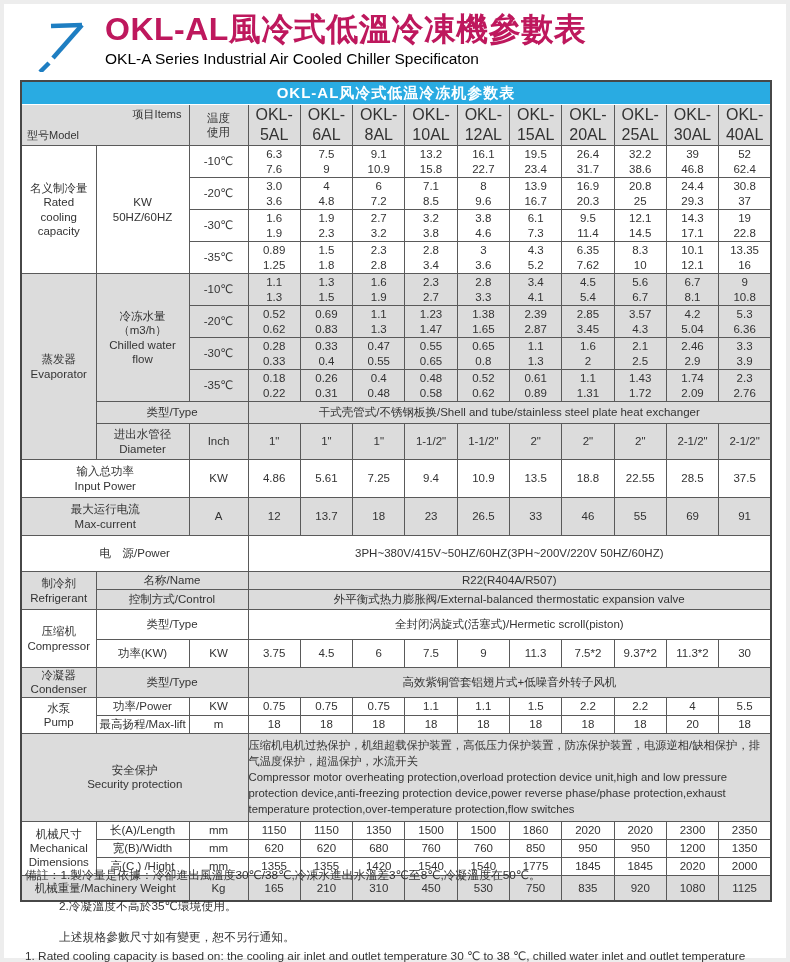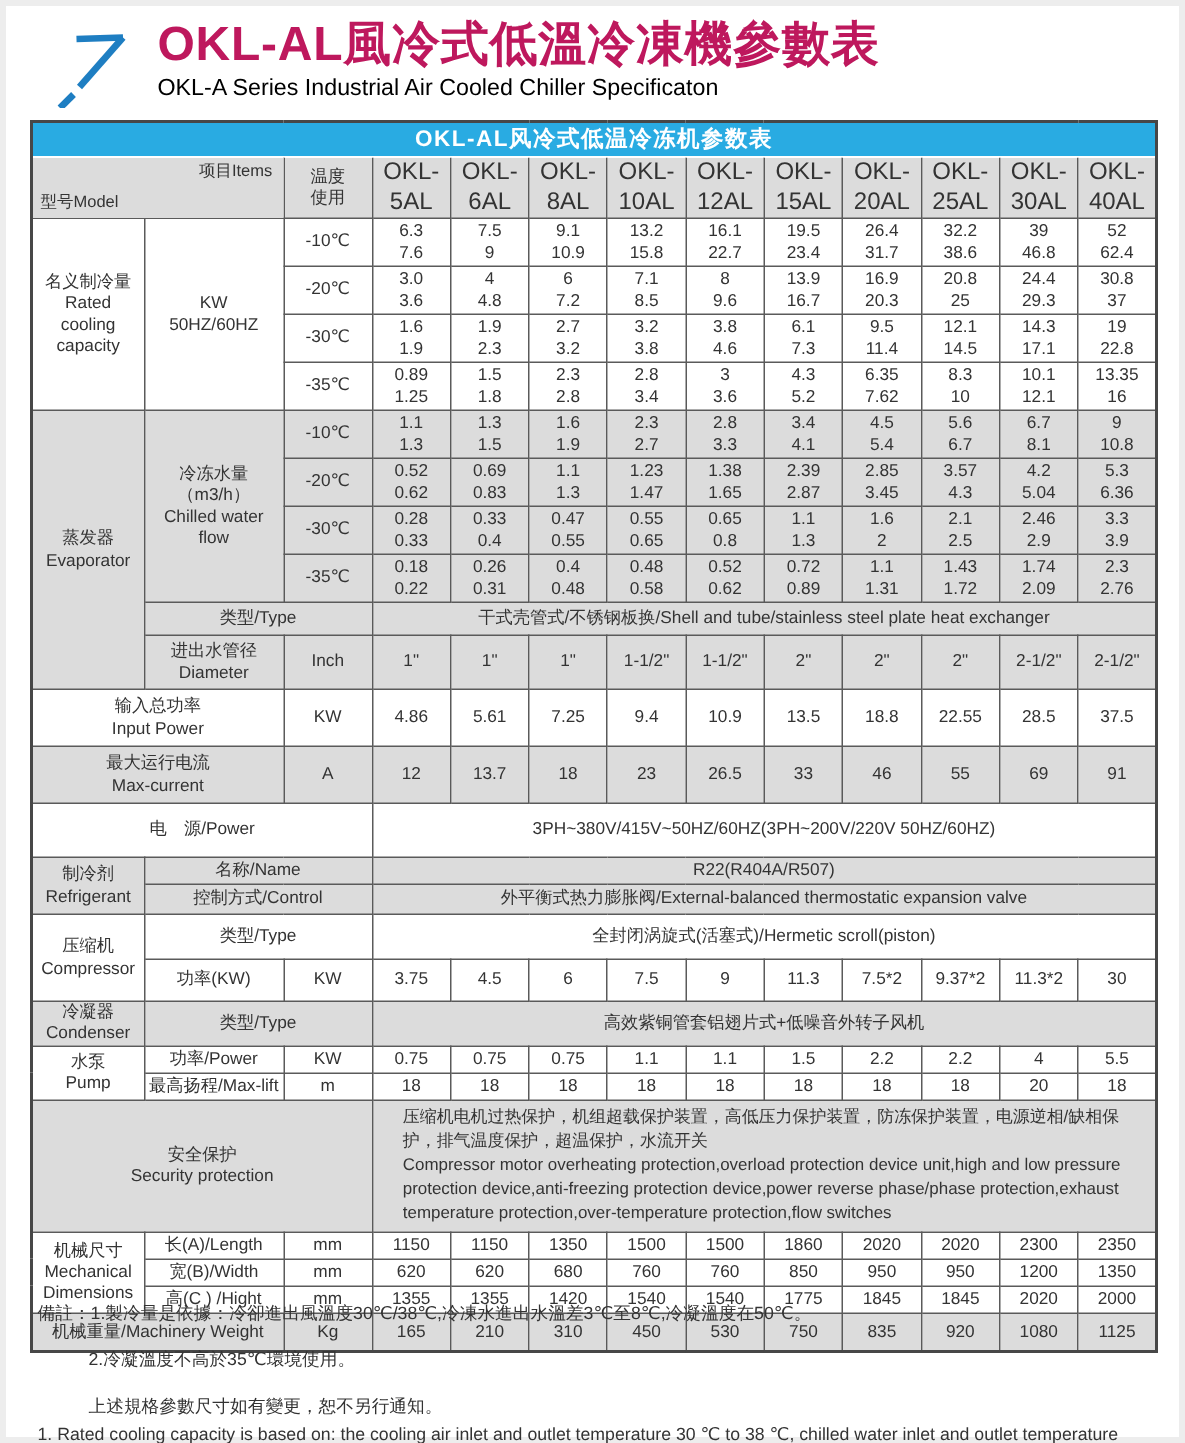--- a/index.html
+++ b/index.html
@@ -22,21 +22,21 @@
     padding:0 2px;font-size:11.5px;line-height:1.25;color:#333;font-weight:normal;
     overflow:hidden;word-break:break-word;}
   tr.banner td{background:#29abe2;border:0;border-bottom:1px solid #fff;color:#fff;
     font-size:15px;font-weight:bold;letter-spacing:1px;height:22px;}
   tr.shade td{background:#dcdcdc;}
   td.corner{position:relative;background:#dcdcdc;
     background-image:linear-gradient(to bottom right,transparent calc(50% - 0.7px),#7a7a7a calc(50% - 0.7px),#7a7a7a calc(50% + 0.7px),transparent calc(50% + 0.7px));}
   td.corner .c-model{position:absolute;left:5px;bottom:2px;font-size:11px;}
   td.corner .c-items{position:absolute;right:7px;top:3px;font-size:11px;}
   .mh{font-size:16px;}
-  td.sec-text{text-align:left;padding:3px 20px;font-size:11.3px;line-height:1.42;}
+  td.sec-text{text-align:left;padding:3px 0;font-size:11.3px;line-height:1.42;}
   
   .notes{position:absolute;left:25px;top:866px;width:745px;font-size:11.8px;line-height:1.6;color:#333;}
   .notes .ind{padding-left:34px;margin-top:12px;}
 </style>
 </head>
 <body>
 
 <div class="page">
 
   <div class="hdr">
@@ -460,21 +460,21 @@
           </td>
           <td>
             <div>0.48</div>
             <div>0.58</div>
           </td>
           <td>
             <div>0.52</div>
             <div>0.62</div>
           </td>
           <td>
-            <div>0.72</div>
+            <div>0.61</div>
             <div>0.89</div>
           </td>
           <td>
             <div>1.1</div>
             <div>1.31</div>
           </td>
           <td>
             <div>1.43</div>
             <div>1.72</div>
           </td>

